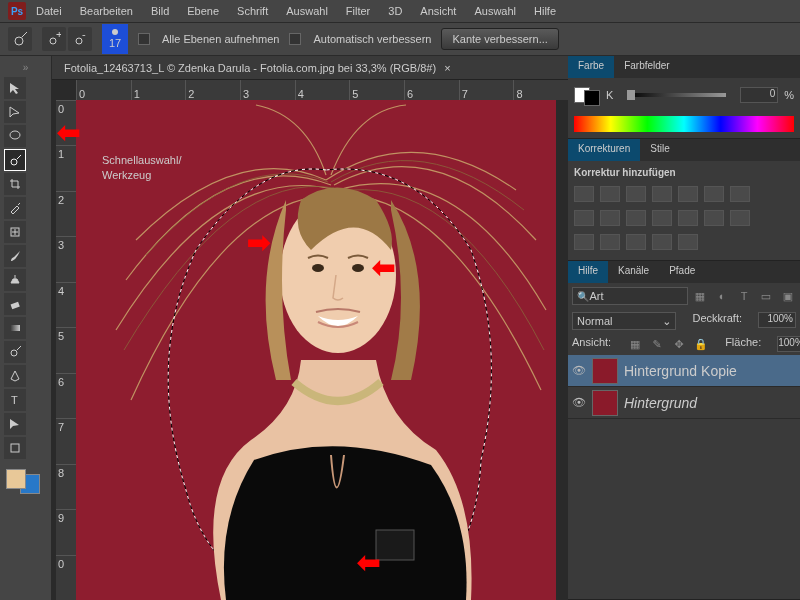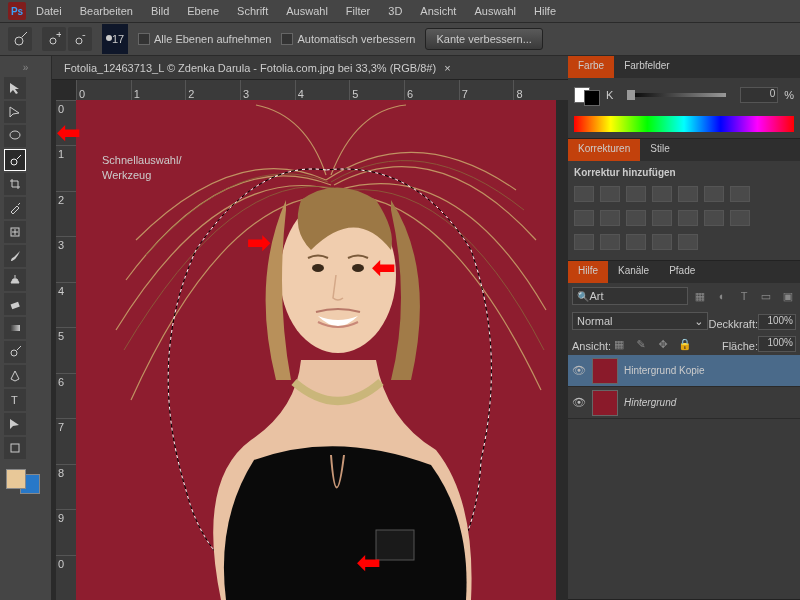--- a/index.html
+++ b/index.html
@@ -2,23 +2,23 @@
 <html><head>
 <meta charset="utf-8">
 <style>
 *{margin:0;padding:0;box-sizing:border-box;font-family:Tahoma,Arial,sans-serif;font-size:11px;color:#ccc;user-select:none}
 body{background:#454545;width:800px;height:600px;overflow:hidden}
 .menubar{height:22px;background:#454545;display:flex;align-items:center;padding-left:8px;gap:2px}
 .menubar .ps{width:18px;height:18px;background:#7f1d1d;color:#3a9ff5;display:flex;align-items:center;justify-content:center;font-weight:bold;font-size:10px;border-radius:2px}
 .menubar span.mi{padding:4px 8px;cursor:pointer}
 .optbar{height:34px;background:#454545;border-top:1px solid #2a2a2a;border-bottom:1px solid #2a2a2a;display:flex;align-items:center;padding:0 8px;gap:10px}
 .optbar .ico{width:24px;height:24px;display:flex;align-items:center;justify-content:center;background:#3a3a3a;border-radius:2px}
-.optbar .bsize{width:26px;height:30px;background:#0f172a;display:flex;align-items:center;justify-content:center;font-size:9px}
+.optbar .bsize{width:26px;height:30px;background:#1d4ed8;display:flex;flex-direction:column;align-items:center;justify-content:center;font-size:9px}
 .optbar .bsize .dot{width:6px;height:6px;background:#ccc;border-radius:50%;margin-bottom:2px}
-.chk{display:flex;align-items:center;gap:4px}
+.chk{display:flex;align-items:center;gap:12px}
 .chk .box{width:12px;height:12px;border:1px solid #666;background:#333}
 .btn{padding:4px 10px;background:linear-gradient(#5a5a5a,#3a3a3a);border:1px solid #222;border-radius:3px;cursor:pointer}
 .main{display:flex;height:544px}
 .toolbar{width:52px;background:#454545;border-right:1px solid #2a2a2a;padding:4px;display:flex;flex-wrap:wrap;gap:2px;align-content:flex-start}
 .toolbar .tool{width:22px;height:22px;background:#3a3a3a;display:flex;align-items:center;justify-content:center;cursor:pointer;position:relative}
 .toolbar .tool.sel{border:1px solid #fff;background:#2a2a2a}
 .toolbar .swatch{width:40px;height:25px;position:relative;margin-top:8px}
 .toolbar .swatch .fg{width:20px;height:20px;background:#e8c898;border:1px solid #888;position:absolute;top:0;left:2px}
 .toolbar .swatch .bg{width:20px;height:20px;background:#2878c8;border:1px solid #888;position:absolute;bottom:0;right:4px}
 .canvas-area{flex:1;background:#2a2a2a;position:relative;overflow:hidden}
@@ -26,39 +26,39 @@
 .doc-tab .x{margin-left:8px;cursor:pointer}
 .canvas{position:absolute;top:44px;left:24px;width:480px;height:500px;background:#8a1a2a}
 .ruler-h{position:absolute;top:24px;left:24px;right:0;height:20px;background:#3a3a3a;display:flex;font-size:8px;color:#888}
 .ruler-v{position:absolute;top:44px;left:4px;width:20px;bottom:0;background:#3a3a3a;display:flex;flex-direction:column;font-size:8px;color:#888}
 .ruler-h div,.ruler-v div{flex:1;border-left:1px solid #555;padding-left:2px;display:flex;align-items:flex-end}
 .ruler-v div{border-left:none;border-top:1px solid #555;align-items:flex-start;padding-top:2px;padding-left:2px}
 .panels{width:232px;background:#3a3a3a;display:flex;flex-direction:column}
 .panel{border-bottom:1px solid #222}
 .panel-tabs{height:22px;display:flex;background:#2e2e2e}
 .panel-tabs .tab{padding:4px 10px;font-size:10px;cursor:pointer}
-.panel-tabs .tab.act{background:#c2410c}
+.panel-tabs .tab.act{background:#0c4a6e}
 .panel-body{padding:6px;background:#3a3a3a}
 .color-swatches{display:flex;gap:2px;align-items:center}
 .color-swatches .cs{width:16px;height:16px;border:1px solid #666}
 .slider{flex:1;height:4px;background:linear-gradient(to right,#000,#999);margin:0 8px;position:relative}
 .slider .thumb{width:8px;height:10px;background:#999;position:absolute;left:0;top:-3px}
 .num-input{width:38px;height:16px;background:#333;border:1px solid #555;text-align:right;padding-right:2px;font-size:10px}
 .spectrum{height:16px;margin-top:10px;background:linear-gradient(to right,red,yellow,lime,cyan,blue,magenta,red)}
 .adj-icons{display:flex;flex-wrap:wrap;gap:6px;padding:4px 0}
 .adj-icons .ai{width:20px;height:16px;background:#4a4a4a;border:1px solid #555}
 .layers-top{display:flex;align-items:center;gap:4px;padding:4px}
 .sel-box{flex:1;height:18px;background:#333;border:1px solid #555;display:flex;align-items:center;padding:0 4px;font-size:10px}
-.layers-row{display:flex;align-items:flex-end;gap:0;padding:3px 4px;font-size:10px}
+.layers-row{display:flex;align-items:flex-start;gap:16px;padding:3px 4px;font-size:10px}
 .layer-list{background:#3a3a3a;max-height:90px;overflow:auto}
 .layer{display:flex;align-items:center;height:32px;border-bottom:1px solid #2a2a2a;padding:0 4px;gap:6px}
 .layer.sel{background:#4a6a8a}
 .layer .eye{width:14px;color:#bbb}
 .layer .thumb{width:26px;height:26px;background:#8a1a2a;border:1px solid #666}
-.layer .lname{font-size:10px}
+.layer .lname{font-size:14px}
 .label{position:absolute;color:#fff;font-size:13px}
 .arrow{position:absolute;color:red;font-size:28px;font-weight:bold;pointer-events:none}
 svg{display:block}
 .portrait{position:absolute;inset:0}
 .icon-row{display:flex;gap:6px;align-items:center}
 .icon-row .ic{width:16px;height:16px;display:flex;align-items:center;justify-content:center;color:#888;cursor:pointer}
 </style>
 </head>
 <body>
 

